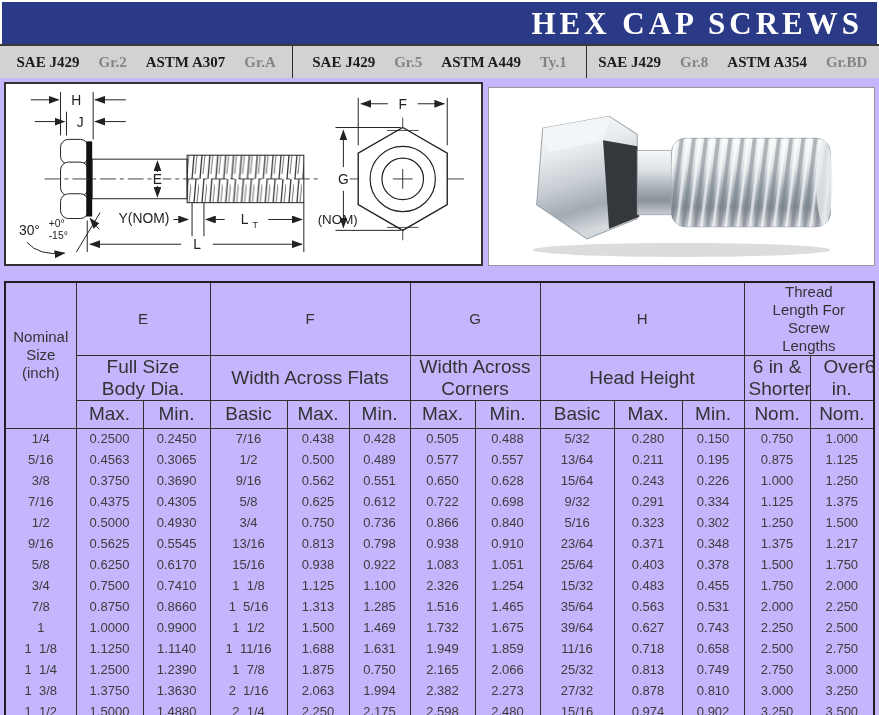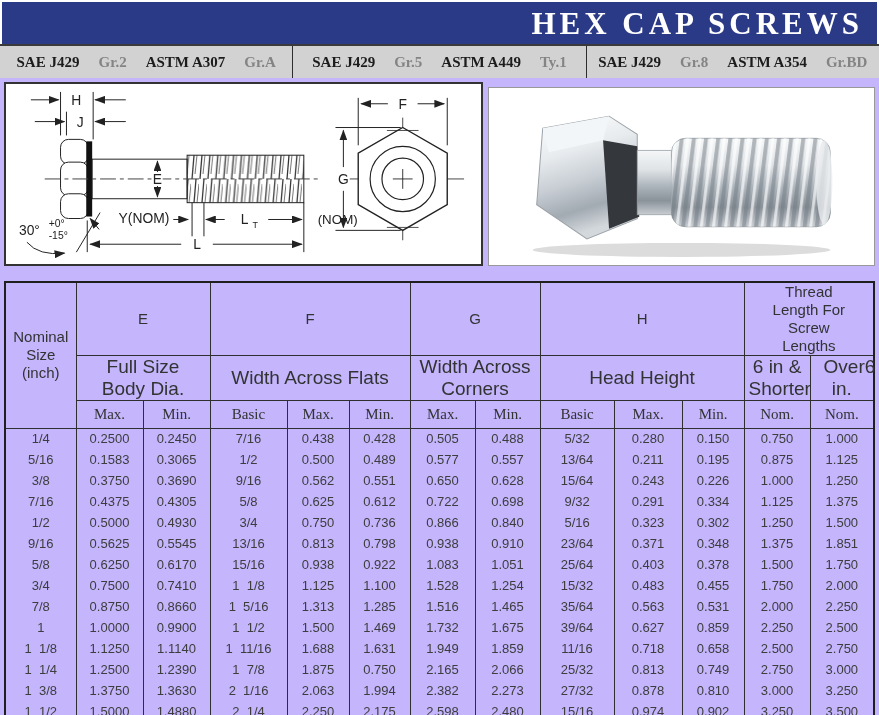--- a/index.html
+++ b/index.html
@@ -45,21 +45,21 @@
   table.spec-table{
     border-collapse:collapse;table-layout:fixed;width:869px;margin:15px 4px 0 4px;
     border:2px solid #1f1f1f;
   }
   .spec-table th,.spec-table td{
     border:1px solid #2f2f2f;text-align:center;vertical-align:middle;
     padding:0 4px;font-weight:normal;color:#333;box-sizing:border-box;
   }
   .spec-table thead tr.r1 th{height:46px;font-size:15px;line-height:1.2;}
   .spec-table thead tr.r2 th{height:36px;font-size:19px;line-height:1.15;}
-  .spec-table thead tr.r3 th{height:28px;font-size:15px;font-family:Liberation Serif, serif;}
+  .spec-table thead tr.r3 th{height:28px;font-size:19px;}
   .spec-table th.th-threadlen{font-size:13px;line-height:1.2;padding:0 16px;}
   .spec-table th.th-nominal{font-size:13.5px;line-height:1.25;padding:15px 6px;}
   .spec-table th.th-edesc{padding:0 20px;}
   .spec-table th.th-over6{padding:0 13px;}
   .spec-table tbody td{
     border-top:none;border-bottom:none;height:21px;font-size:13px;color:#3d3d3d;
     white-space:pre;padding:0;
   }
   .spec-table tbody tr.spacer td{height:7px;}
 </style>
@@ -299,21 +299,21 @@
           <td>0.505</td>
           <td>0.488</td>
           <td>5/32</td>
           <td>0.280</td>
           <td>0.150</td>
           <td>0.750</td>
           <td>1.000</td>
         </tr>
         <tr>
           <td>5/16</td>
-          <td>0.1583</td>
+          <td>0.4563</td>
           <td>0.3065</td>
           <td>1/2</td>
           <td>0.500</td>
           <td>0.489</td>
           <td>0.577</td>
           <td>0.557</td>
           <td>13/64</td>
           <td>0.211</td>
           <td>0.195</td>
           <td>0.875</td>
@@ -370,21 +370,21 @@
           <td>0.5545</td>
           <td>13/16</td>
           <td>0.813</td>
           <td>0.798</td>
           <td>0.938</td>
           <td>0.910</td>
           <td>23/64</td>
           <td>0.371</td>
           <td>0.348</td>
           <td>1.375</td>
-          <td>1.851</td>
+          <td>1.217</td>
         </tr>
         <tr>
           <td>5/8</td>
           <td>0.6250</td>
           <td>0.6170</td>
           <td>15/16</td>
           <td>0.938</td>
           <td>0.922</td>
           <td>1.083</td>
           <td>1.051</td>
@@ -394,21 +394,21 @@
           <td>1.500</td>
           <td>1.750</td>
         </tr>
         <tr>
           <td>3/4</td>
           <td>0.7500</td>
           <td>0.7410</td>
           <td>1  1/8</td>
           <td>1.125</td>
           <td>1.100</td>
-          <td>1.528</td>
+          <td>2.326</td>
           <td>1.254</td>
           <td>15/32</td>
           <td>0.483</td>
           <td>0.455</td>
           <td>1.750</td>
           <td>2.000</td>
         </tr>
         <tr>
           <td>7/8</td>
           <td>0.8750</td>
@@ -428,21 +428,21 @@
           <td>1</td>
           <td>1.0000</td>
           <td>0.9900</td>
           <td>1  1/2</td>
           <td>1.500</td>
           <td>1.469</td>
           <td>1.732</td>
           <td>1.675</td>
           <td>39/64</td>
           <td>0.627</td>
-          <td>0.859</td>
+          <td>0.743</td>
           <td>2.250</td>
           <td>2.500</td>
         </tr>
         <tr>
           <td>1  1/8</td>
           <td>1.1250</td>
           <td>1.1140</td>
           <td>1  11/16</td>
           <td>1.688</td>
           <td>1.631</td>

